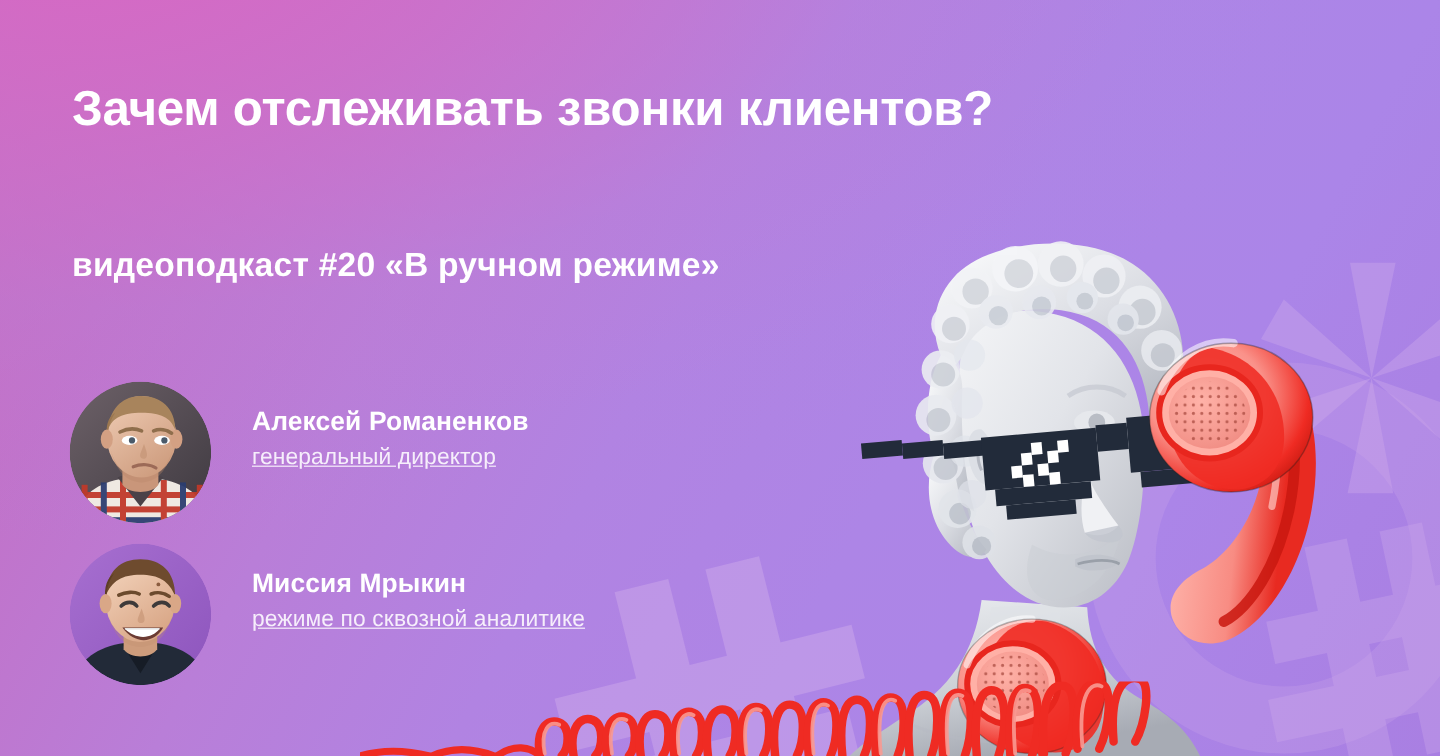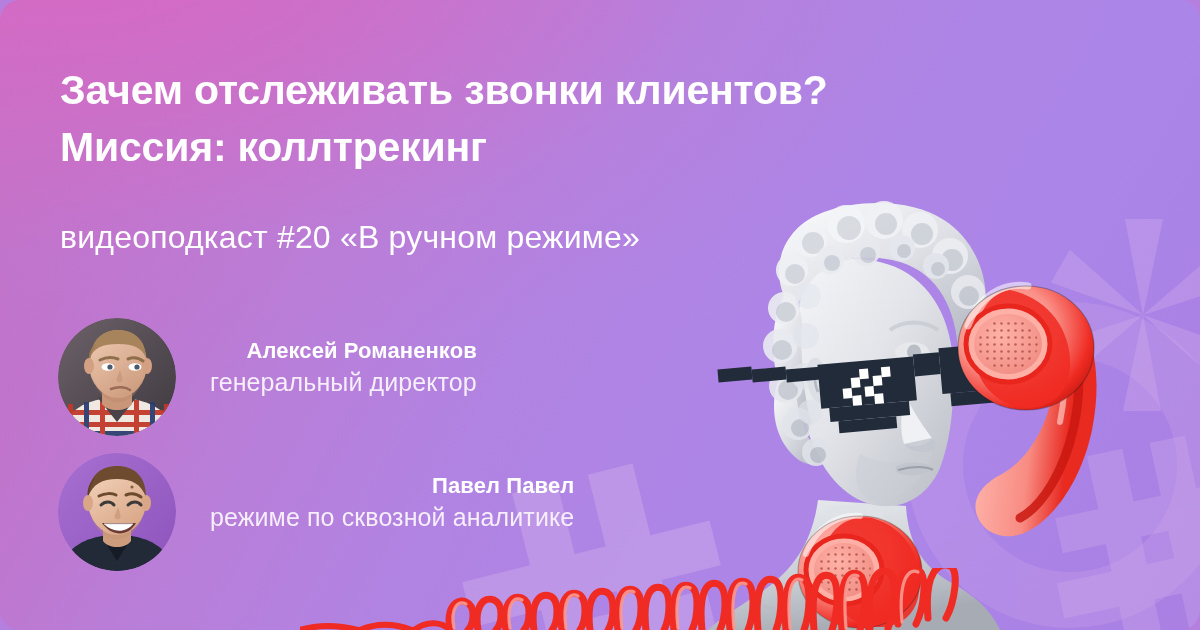--- a/index.html
+++ b/index.html
@@ -9,21 +9,20 @@
     background:#b57fe0;
   }
 
   #banner {
     position:relative;
     width:1200px; height:630px;
     overflow:hidden;
     background:
       radial-gradient(120% 115% at 8% -10%, rgba(216,104,196,0.95) 0%, rgba(208,110,200,0.72) 22%, rgba(190,124,214,0.34) 44%, rgba(178,130,224,0.05) 62%, rgba(178,130,224,0) 72%),
       linear-gradient(118deg, #c86cbe 0%, #c173ca 14%, #b97ed8 30%, #b183e2 46%, #ad85e6 62%, #ab85e8 78%, #a97fe2 100%);
-    border-radius: 20px;
   }
 
   
   .deco { position:absolute; pointer-events:none; }
 
   
   .hash-big { left:405px; top:455px; width:370px; height:230px; opacity:.42; }
   .hash-small { left:1045px; top:430px; width:220px; height:230px; opacity:.30; }
   .star-right { left:1048px; top:215px; width:190px; height:200px; opacity:.34; }
   .ring-right { left:905px; top:300px; width:330px; height:330px; opacity:.26; }
@@ -36,49 +35,48 @@
     font-size:41px;
     font-weight:bold;
     line-height:57px;
     letter-spacing:-0.2px;
   }
   .title .line { display:block; white-space:nowrap; }
 
   .subtitle {
     position:absolute; left:60px; top:203px;
     color:#ffffff;
-    font-size:32px;
-    font-weight:normal;
+    font-size:28px;
+    font-weight:bold;
     line-height:36px;
     letter-spacing:0.2px;
     white-space:nowrap;
-    margin-top:16px;
   }
 
   
   .speakers { position:absolute; left:58px; top:318px; width:620px; }
-  .speaker { position:relative; height:135px;text-align:right; }
+  .speaker { position:relative; height:135px; }
   .speaker + .speaker { margin-top:0px; }
 
   .avatar {
     position:absolute; left:0; top:0;
     width:118px; height:118px;
     border-radius:50%;
     overflow:hidden;
   }
   .avatar svg { display:block; width:118px; height:118px; }
 
   .sp-text { position:absolute; left:152px; top:18px; }
   .sp-name {
     color:#ffffff; font-size:22px; font-weight:bold;
     line-height:30px; letter-spacing:0.1px; white-space:nowrap;
   }
   .sp-role {
-    color:#f6eefb; font-size:25px; font-weight:normal;
-    line-height:26px; letter-spacing:0.1px; margin-top:3px;
+    color:#f6eefb; font-size:19px; font-weight:normal;
+    line-height:26px; letter-spacing:0.1px; margin-top:3px;text-decoration:underline;
   }
   .sp-role span { display:block; white-space:nowrap; }
 
   
   .art { position:absolute; left:700px; top:200px; width:500px; height:430px; }
   .art svg { display:block; }
 </style>
 </head>
 <body>
 
@@ -359,21 +357,20 @@
     </g>
     <g stroke="#ef2b23" stroke-width="6" fill="none" stroke-linecap="round">
       <path d="M0 62 C20 56 42 58 58 62"></path>
       <path d="M60 62 C78 54 96 56 112 62"></path>
       <path d="M114 62 C128 52 142 54 150 62"></path>
     </g>
   </svg>
 
   <div class="title">
     <span class="line">Зачем отслеживать звонки клиентов?</span>
-    <span class="line">Миссия: коллтрекинг</span>
   </div>
 
   <div class="subtitle">видеоподкаст #20  «В ручном режиме»</div>
 
   <div class="speakers">
 
     <div class="speaker">
       <div class="avatar">
         <svg viewBox="0 0 118 118" xmlns="http://www.w3.org/2000/svg">
           <defs>
@@ -489,21 +486,21 @@
             <path d="M46 71 L75 71" stroke="#e2e2e2" stroke-width="1.2"></path>
 
             <circle cx="74" cy="34" r="1.6" fill="#8a5c3f"></circle>
 
             <path d="M32 58 C36 74 46 82 59 82 C72 82 82 74 86 58
                      C82 76 72 86 59 86 C46 86 36 76 32 58 Z" fill="#c18f70" opacity="0.3"></path>
           </g>
         </svg>
       </div>
       <div class="sp-text">
-        <div class="sp-name">Павел Павел</div>
+        <div class="sp-name">Миссия Мрыкин</div>
         <div class="sp-role">
           <span>режиме по сквозной аналитике</span>
         </div>
       </div>
     </div>
 
   </div>
 </div>
 
 </body></html>

